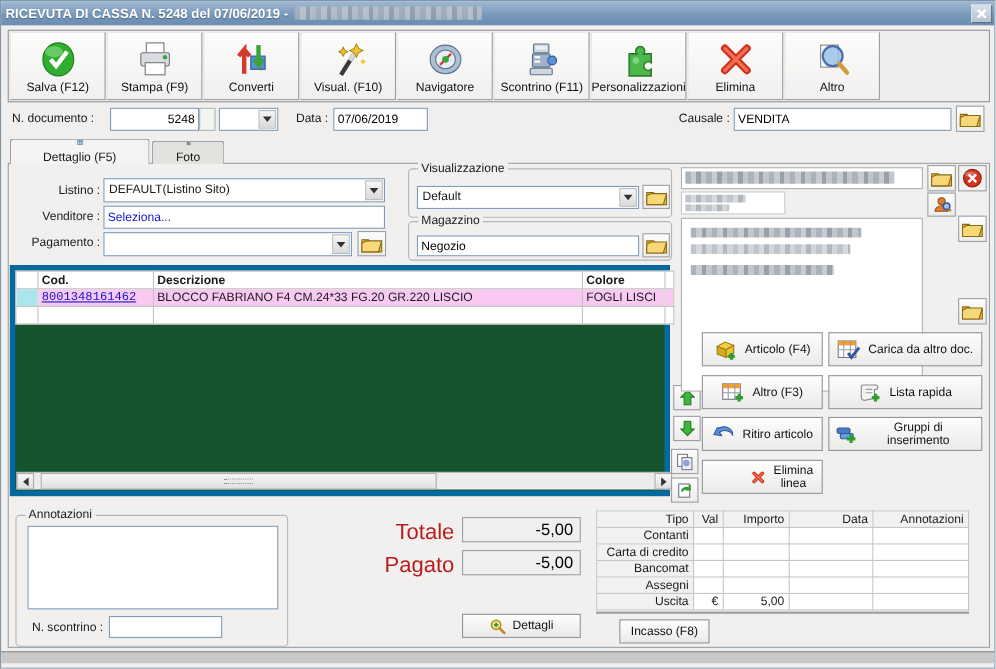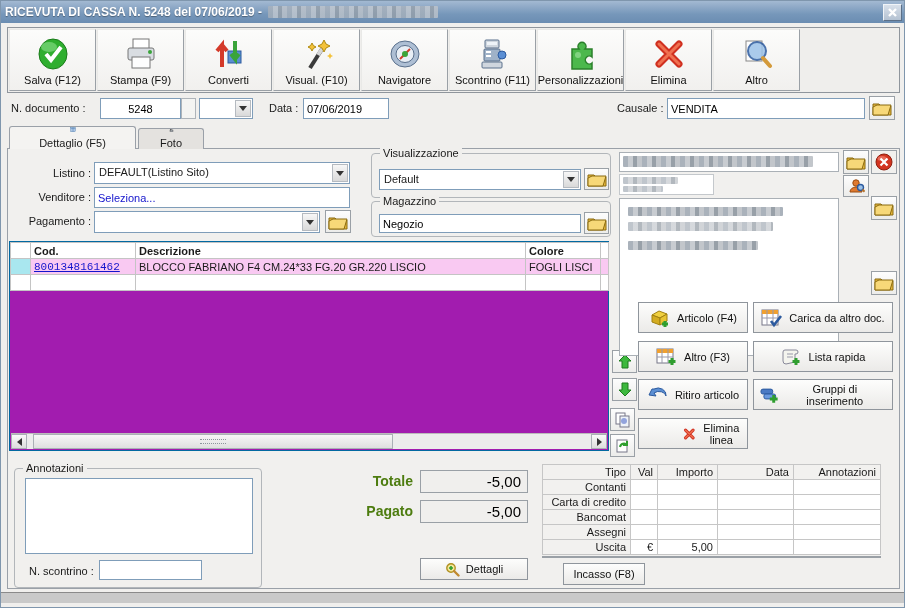--- a/index.html
+++ b/index.html
@@ -72,21 +72,21 @@
   .tab{
     position:absolute;height:23px;display:flex;align-items:center;gap:5px;padding:0 8px;
     border:1px solid #9aa0a8;border-bottom:none;border-radius:3px 3px 0 0;font-size:11px;flex-direction:column;
   }
   .tab.active{background:#f4f3f1;z-index:3;}
   .tab.inactive{background:#e4e2df;height:21px;top:127px;z-index:1;}
   .panel{
     left:6px;top:147px;width:893px;height:441px;background:#f1f0ee;border:1px solid #9aa0a8;
   }
   
-  .grid{left:8px;top:240px;width:600px;height:210px;background:#a21caf;border:1px solid #0369a1;}
+  .grid{left:8px;top:240px;width:600px;height:210px;background:#14532d;border:5px solid #0369a1;}
   .grid table{border-collapse:collapse;table-layout:fixed;width:598px;background:#fff;}
   .grid th,.grid td{
     border:1px solid #c4c4c4;height:16px;padding:0 3px;font-size:11px;
     overflow:hidden;white-space:nowrap;text-align:left;
   }
   .grid th{background:#fff;font-weight:bold;height:16px;}
   .row-hl td{background:#f9c9f2;}
   .row-hl td.marker{background:#a9e7ef;}
   .row-empty td{background:#fff;}
   .cod-link{color:#1414cc;text-decoration:underline;font-family:Liberation Mono, monospace;}
@@ -107,21 +107,21 @@
   
   .paytbl{position:absolute;left:541px;top:463px;border-collapse:collapse;table-layout:fixed;background:#fff;}
   .paytbl th,.paytbl td{border:1px solid #c6c6c6;font-size:11px;padding:0 4px;height:15px;overflow:hidden;white-space:nowrap;text-align:right;font-weight:normal;}
   .paytbl th{background:#f2f1ef;}
   .paytbl td.tipo{background:#f2f1ef;}
   .paytbl td.imp{text-align:right;}
   .totfield{
     position:absolute;background:#f0efed;border:1px solid #9aa0a6;
     font-size:15px;text-align:right;padding:2px 6px;color:#000;
   }
-  .biglbl{position:absolute;font-size:14px;color:#4d7c0f;font-weight:bold;}
+  .biglbl{position:absolute;font-size:20px;color:#b91c1c;}
   .divider{position:absolute;height:2px;background:#9aa0a6;}
   .statusband{position:absolute;left:0;top:591px;width:905px;height:11px;background:#c9c9c9;border-top:1px solid #8a8a8a;}
   textarea.anno{resize:none;outline:none;}
 </style>
 </head>
 <body>
 
 <svg width="0" height="0" style="position:absolute">
   <defs>
     <g id="i-folder">
@@ -237,21 +237,21 @@
             <circle cx="17" cy="14" r="9" fill="#9cc2e8" opacity=".85" stroke="#2c5a9e" stroke-width="2"></circle>
             <path d="M23 21 L30 29" stroke="#d49a3a" stroke-width="4" stroke-linecap="round"></path>
           </svg>
       </span>
       <span class="tb-label">Altro</span>
     </button>
     <span class="tb-gap"></span>
   </div>
 
   <div class="lbl" style="left:10px;top:101px;">N. documento :</div>
-  <input class="txt" style="left: 99px; top: 97px; width: 81px; height: 21px; text-align: center;" value="5248">
+  <input class="txt" style="left: 99px; top: 97px; width: 81px; height: 21px; text-align: right;" value="5248">
   <div class="abs" style="left:180px;top:97px;width:15px;height:21px;background:#f4f4f2;border:1px solid #aeb4ba;"></div>
   <div class="combo" style="left:198px;top:97px;width:54px;height:21px;">
     <span class="cval"></span>
     <span class="cbtn">
         <span class="arrow-dn"></span>
       </span>
   </div>
   <div class="lbl" style="left:268px;top:101px;">Data :</div>
   <input class="txt" style="left: 302px; top: 97px; width: 86px; height: 21px;" value="07/06/2019">
   <div class="lbl" style="left:616px;top:101px;">Causale :</div>

